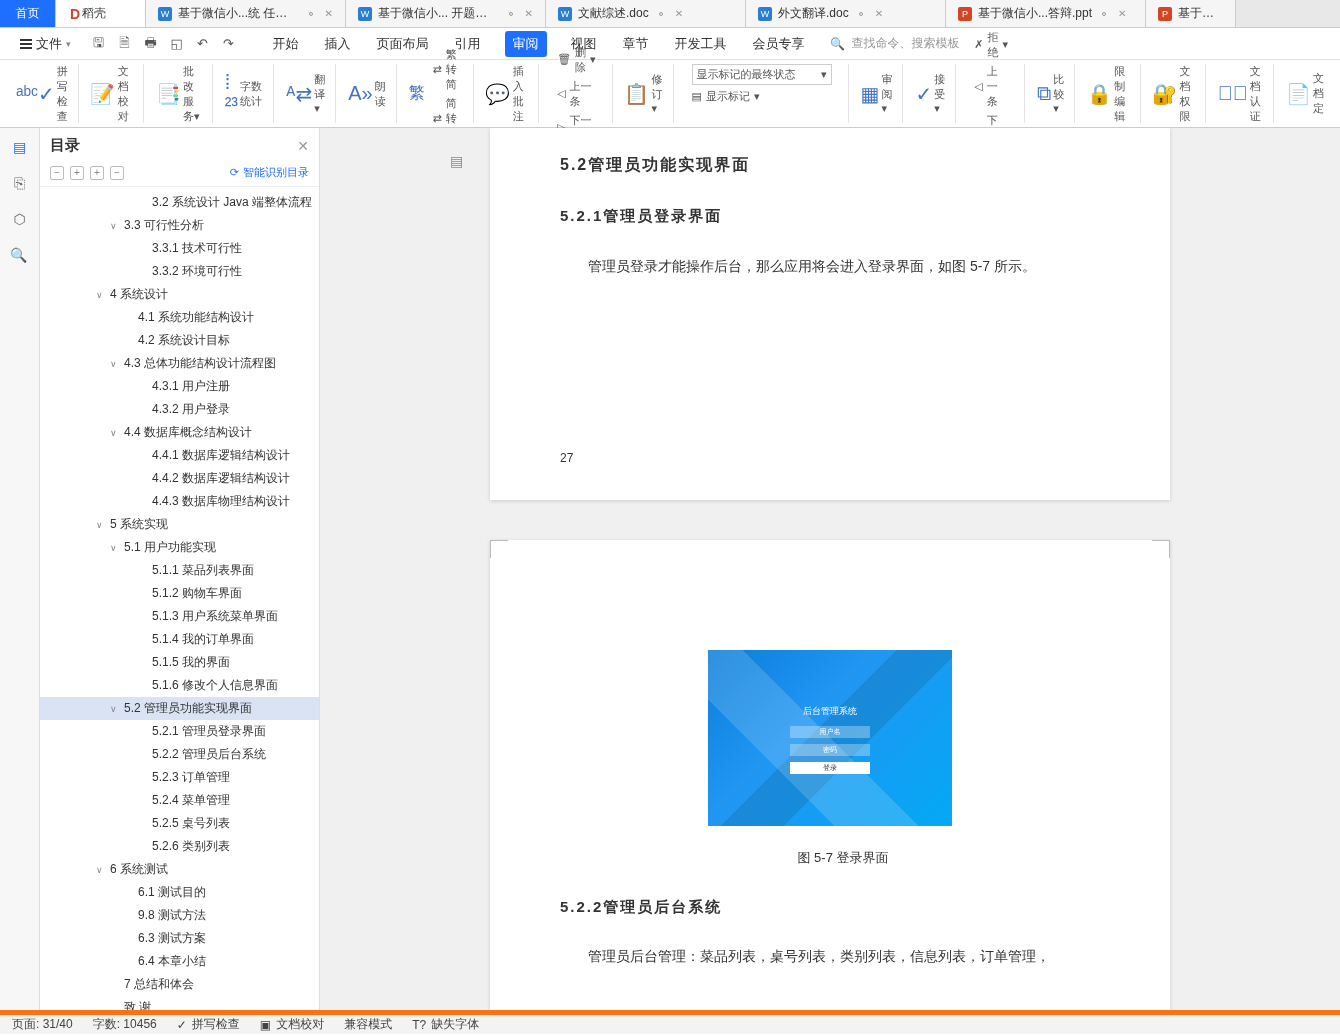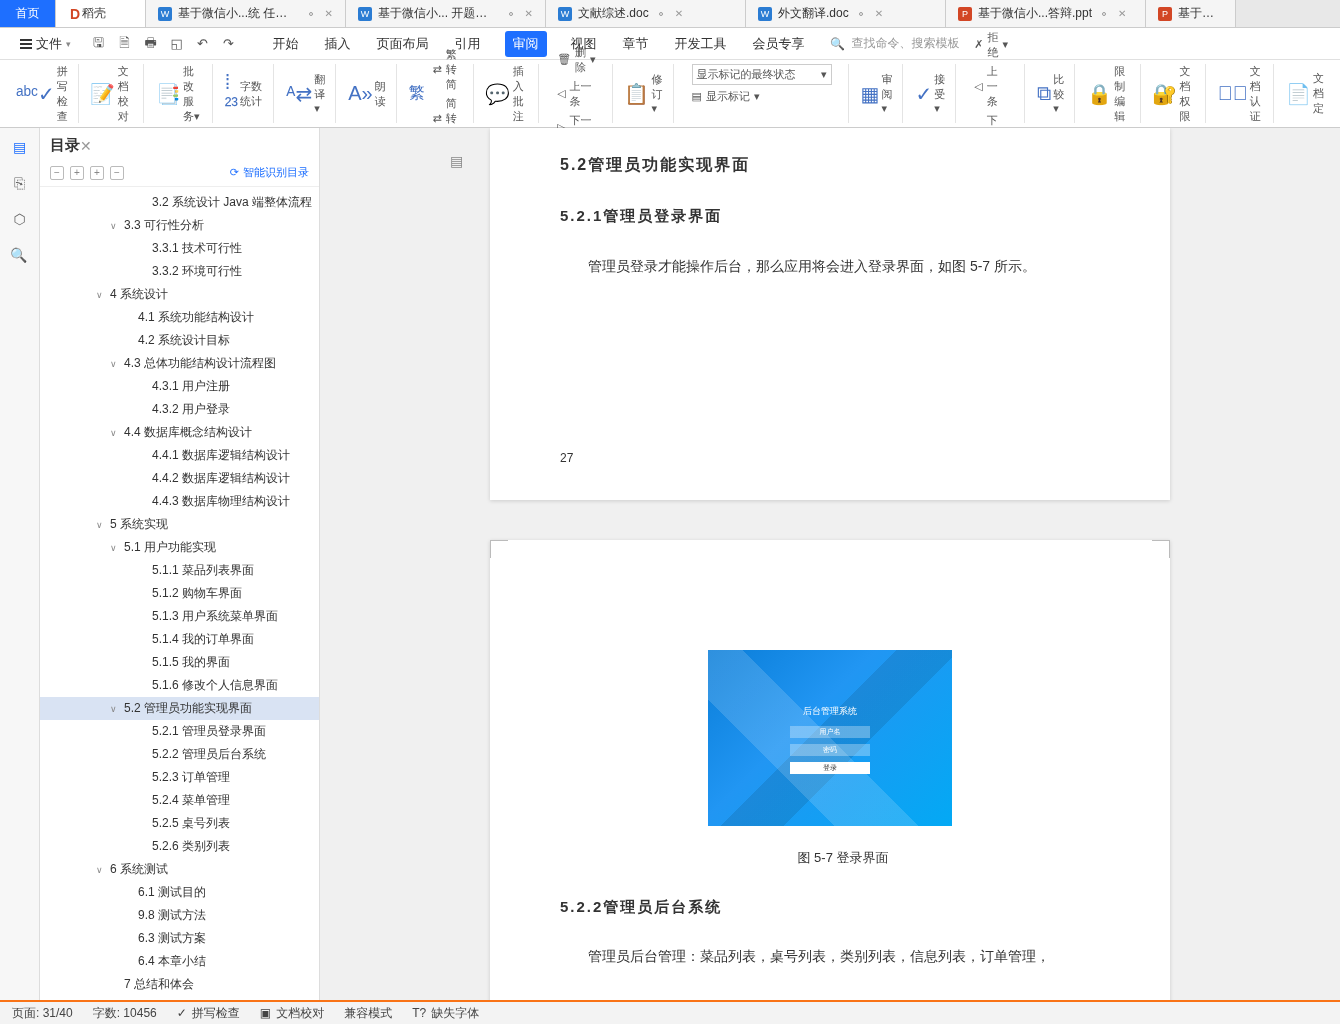--- a/index.html
+++ b/index.html
@@ -29,21 +29,21 @@
 .rgrp{display:flex;flex-direction:row;align-items:center;padding:0 10px;height:100%;justify-content:center;gap:2px;border-right:1px solid #e4e4e4}
 .rgrp:last-child{border-right:none}
 .rgrp .ic{font-size:20px;color:#4472c4;height:28px;display:flex;align-items:center}
 .rgrp .lbl{font-size:11px;color:#555}
 .rmini{display:flex;flex-direction:column;gap:4px;font-size:11px;color:#555;padding:0 6px}
 .rmini div{display:flex;align-items:center;gap:4px}
 .main{display:flex;height:calc(100vh - 150px)}
 .leftbar{width:40px;background:#f7f7f7;border-right:1px solid #ddd;display:flex;flex-direction:column;align-items:center;padding-top:10px;gap:18px;color:#666}
 .leftbar div{width:18px;height:18px;display:flex;align-items:center;justify-content:center;font-size:14px}
 .outline{width:280px;border-right:1px solid #ddd;display:flex;flex-direction:column}
-.ol-head{display:flex;align-items:center;justify-content:flex-start;padding:8px 10px;font-size:15px;font-weight:bold}
+.ol-head{display:flex;align-items:center;justify-content:space-between;padding:8px 10px;font-size:15px;font-weight:bold}
 .ol-head .x{color:#999;font-weight:normal;font-size:14px}
 .ol-tools{display:flex;align-items:center;justify-content:space-between;padding:2px 10px 6px;border-bottom:1px solid #eee}
 .ol-tools .btns{display:flex;gap:6px;color:#888}
 .ol-tools .btns span{width:14px;height:14px;border:1px solid #bbb;display:inline-flex;align-items:center;justify-content:center;font-size:10px;border-radius:2px}
 .ol-tools .smart{color:#1e6fff;font-size:11px;display:flex;align-items:center;gap:4px}
 .ol-tree{flex:1;overflow:auto;font-size:12px;padding:4px 0}
 .ol-tree div{padding:3px 0 3px 10px;white-space:nowrap;cursor:pointer;display:flex;align-items:center;gap:4px}
 .ol-tree div.active{background:#d9e3f3}
 .ol-tree .chev{color:#888;width:10px;display:inline-block;font-size:9px}
 .ol-tree .lv1{padding-left:56px}
@@ -59,21 +59,21 @@
 .login-img{width:244px;height:176px;margin:20px auto;background:linear-gradient(135deg,#0a7dd8,#2196f3 40%,#03a9f4);position:relative;display:flex;flex-direction:column;align-items:center;justify-content:center;gap:6px}
 .login-img::before{content:"";position:absolute;inset:0;background:linear-gradient(45deg,transparent 30%,rgba(255,255,255,.15) 30% 50%,transparent 50%),linear-gradient(-45deg,transparent 40%,rgba(0,0,0,.1) 40% 55%,transparent 55%)}
 .login-title{color:#fff;font-size:9px;z-index:1;font-family:sans-serif}
 .login-input{width:80px;height:12px;background:rgba(255,255,255,.3);z-index:1;display:flex;align-items:center;justify-content:center;font-size:7px;color:#fff}
 .login-btn{width:80px;height:12px;background:#fff;z-index:1;display:flex;align-items:center;justify-content:center;font-size:7px;color:#333}
 .caption{text-align:center;font-size:13px;margin:8px 0;text-indent:0}
 .page-corner{position:absolute;width:18px;height:18px;border:1px solid #bbb}
 .pc-tl{top:0;left:0;border-right:none;border-bottom:none}
 .pc-tr{top:0;right:0;border-left:none;border-bottom:none}
 .side-ico{position:absolute;left:-40px;top:20px;color:#888;font-size:14px}
-.status{position:fixed;bottom:12px;left:0;right:0;height:24px;background:#f3f3f3;border-top:2px solid #f97316;display:flex;align-items:center;padding:0 12px;gap:20px;font-size:12px;color:#444}
+.status{position:fixed;bottom:2px;left:0;right:0;height:24px;background:#f3f3f3;border-top:5px solid #f97316;display:flex;align-items:center;padding:0 12px;gap:20px;font-size:12px;color:#444}
 .status .item{display:flex;align-items:center;gap:5px}
 </style>
 </head>
 <body>
 
 <div class="tabs">
   <div class="tab home">首页</div>
   <div class="tab daoke">
       <span class="tab-icon d">D</span>
       <span class="tab-label">稻壳</span>

